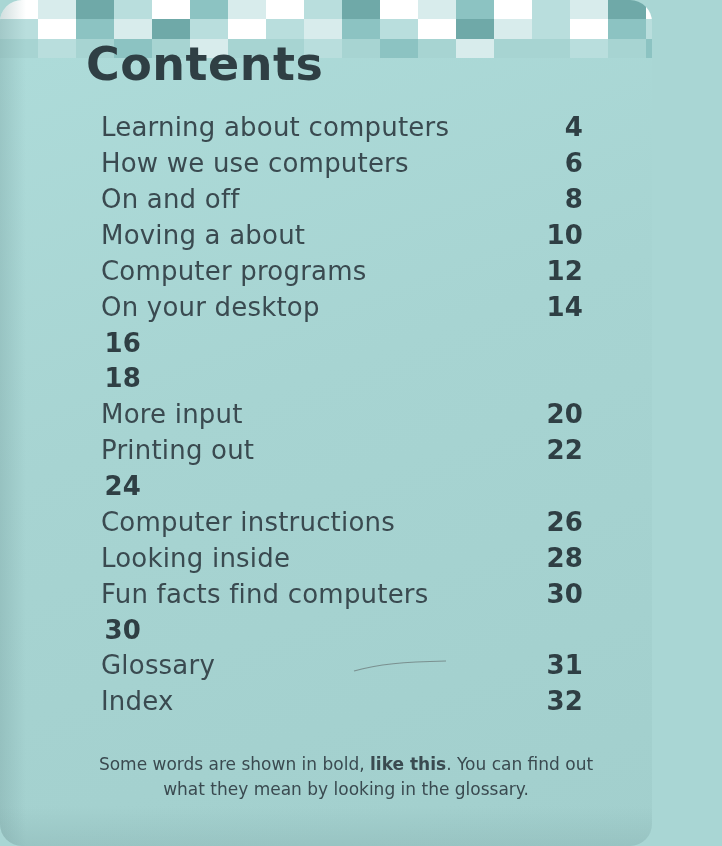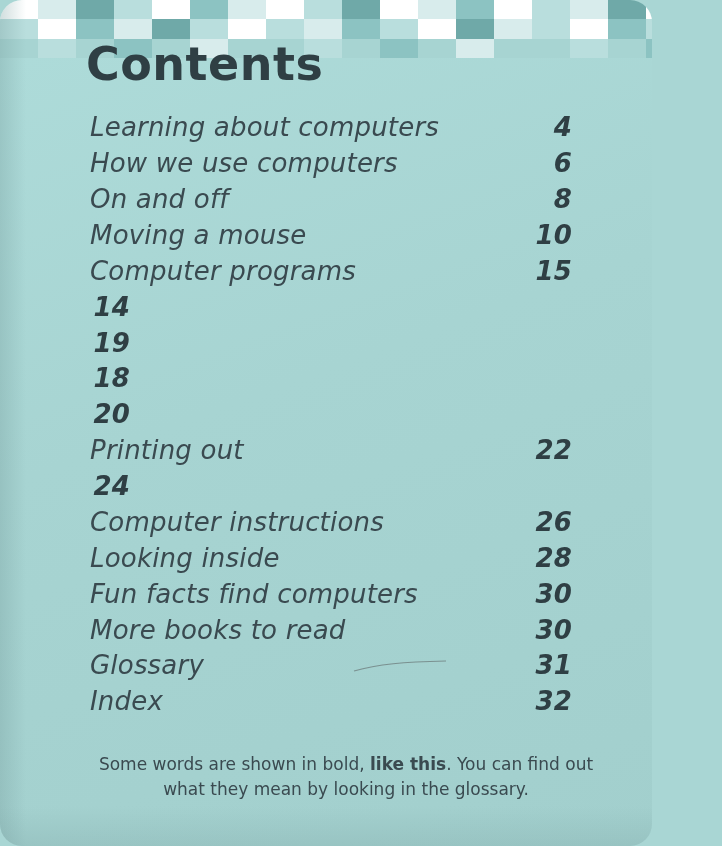--- a/index.html
+++ b/index.html
@@ -60,24 +60,23 @@
     font-family: "DejaVu Sans", sans-serif;
     font-size: 46px;
     font-weight: bold;
     color: #2f3f44;
     letter-spacing: 0.5px;
     margin: 0 0 22px 0;
     line-height: 1.05;
   }
   .toc {
     list-style: none;
-    margin: 4px;
+    margin: 15px;
     padding: 0;
     width: 500px;
-    font-style: italic;
   }
   .toc li {
     display: flex;
     align-items: baseline;
     justify-content: space-between;
     font-size: 26px;
     color: #3a4a50;
     line-height: 1.38;
     letter-spacing: 0.2px;
   }
@@ -192,37 +191,39 @@
         </li>
         <li>
           <span class="entry-title">How we use computers</span>
           <span class="entry-page">6</span>
         </li>
         <li>
           <span class="entry-title">On and off</span>
           <span class="entry-page">8</span>
         </li>
         <li>
-          <span class="entry-title">Moving a mouse</span>
+          <span class="entry-title">Moving a about</span>
           <span class="entry-page">10</span>
         </li>
         <li>
           <span class="entry-title">Computer programs</span>
-          <span class="entry-page">15</span>
-        </li>
-        <li>
+          <span class="entry-page">12</span>
+        </li>
+        <li>
+          <span class="entry-title">On your desktop</span>
           <span class="entry-page">14</span>
         </li>
         <li>
-          <span class="entry-page">19</span>
+          <span class="entry-page">16</span>
         </li>
         <li>
           <span class="entry-page">18</span>
         </li>
         <li>
+          <span class="entry-title">More input</span>
           <span class="entry-page">20</span>
         </li>
         <li>
           <span class="entry-title">Printing out</span>
           <span class="entry-page">22</span>
         </li>
         <li>
           <span class="entry-page">24</span>
         </li>
         <li>
@@ -231,21 +232,20 @@
         </li>
         <li>
           <span class="entry-title">Looking inside</span>
           <span class="entry-page">28</span>
         </li>
         <li>
           <span class="entry-title">Fun facts find computers</span>
           <span class="entry-page">30</span>
         </li>
         <li>
-          <span class="entry-title">More books to read</span>
           <span class="entry-page">30</span>
         </li>
         <li>
           <span class="entry-title">Glossary</span>
           <span class="entry-page">31</span>
         </li>
         <li>
           <span class="entry-title">Index</span>
           <span class="entry-page">32</span>
         </li>

